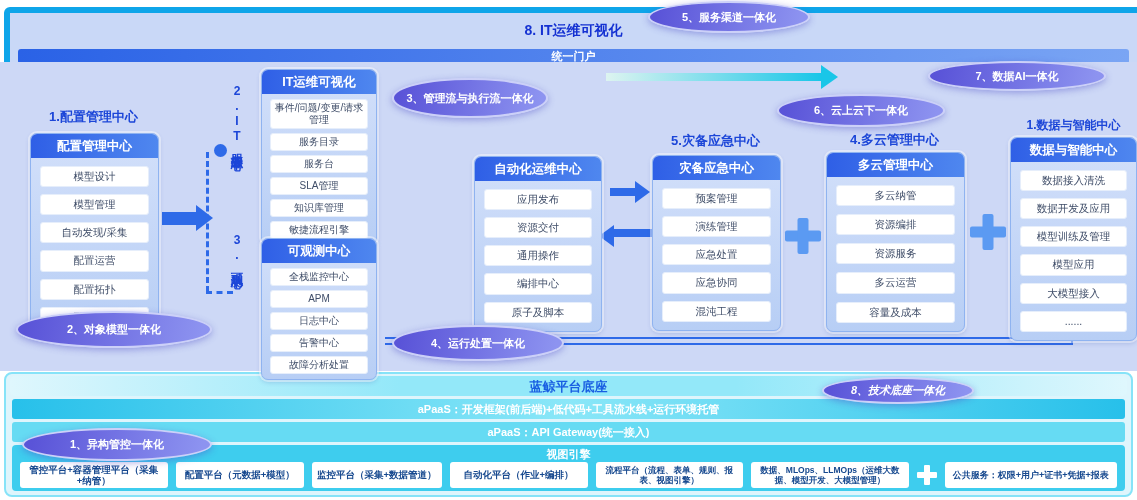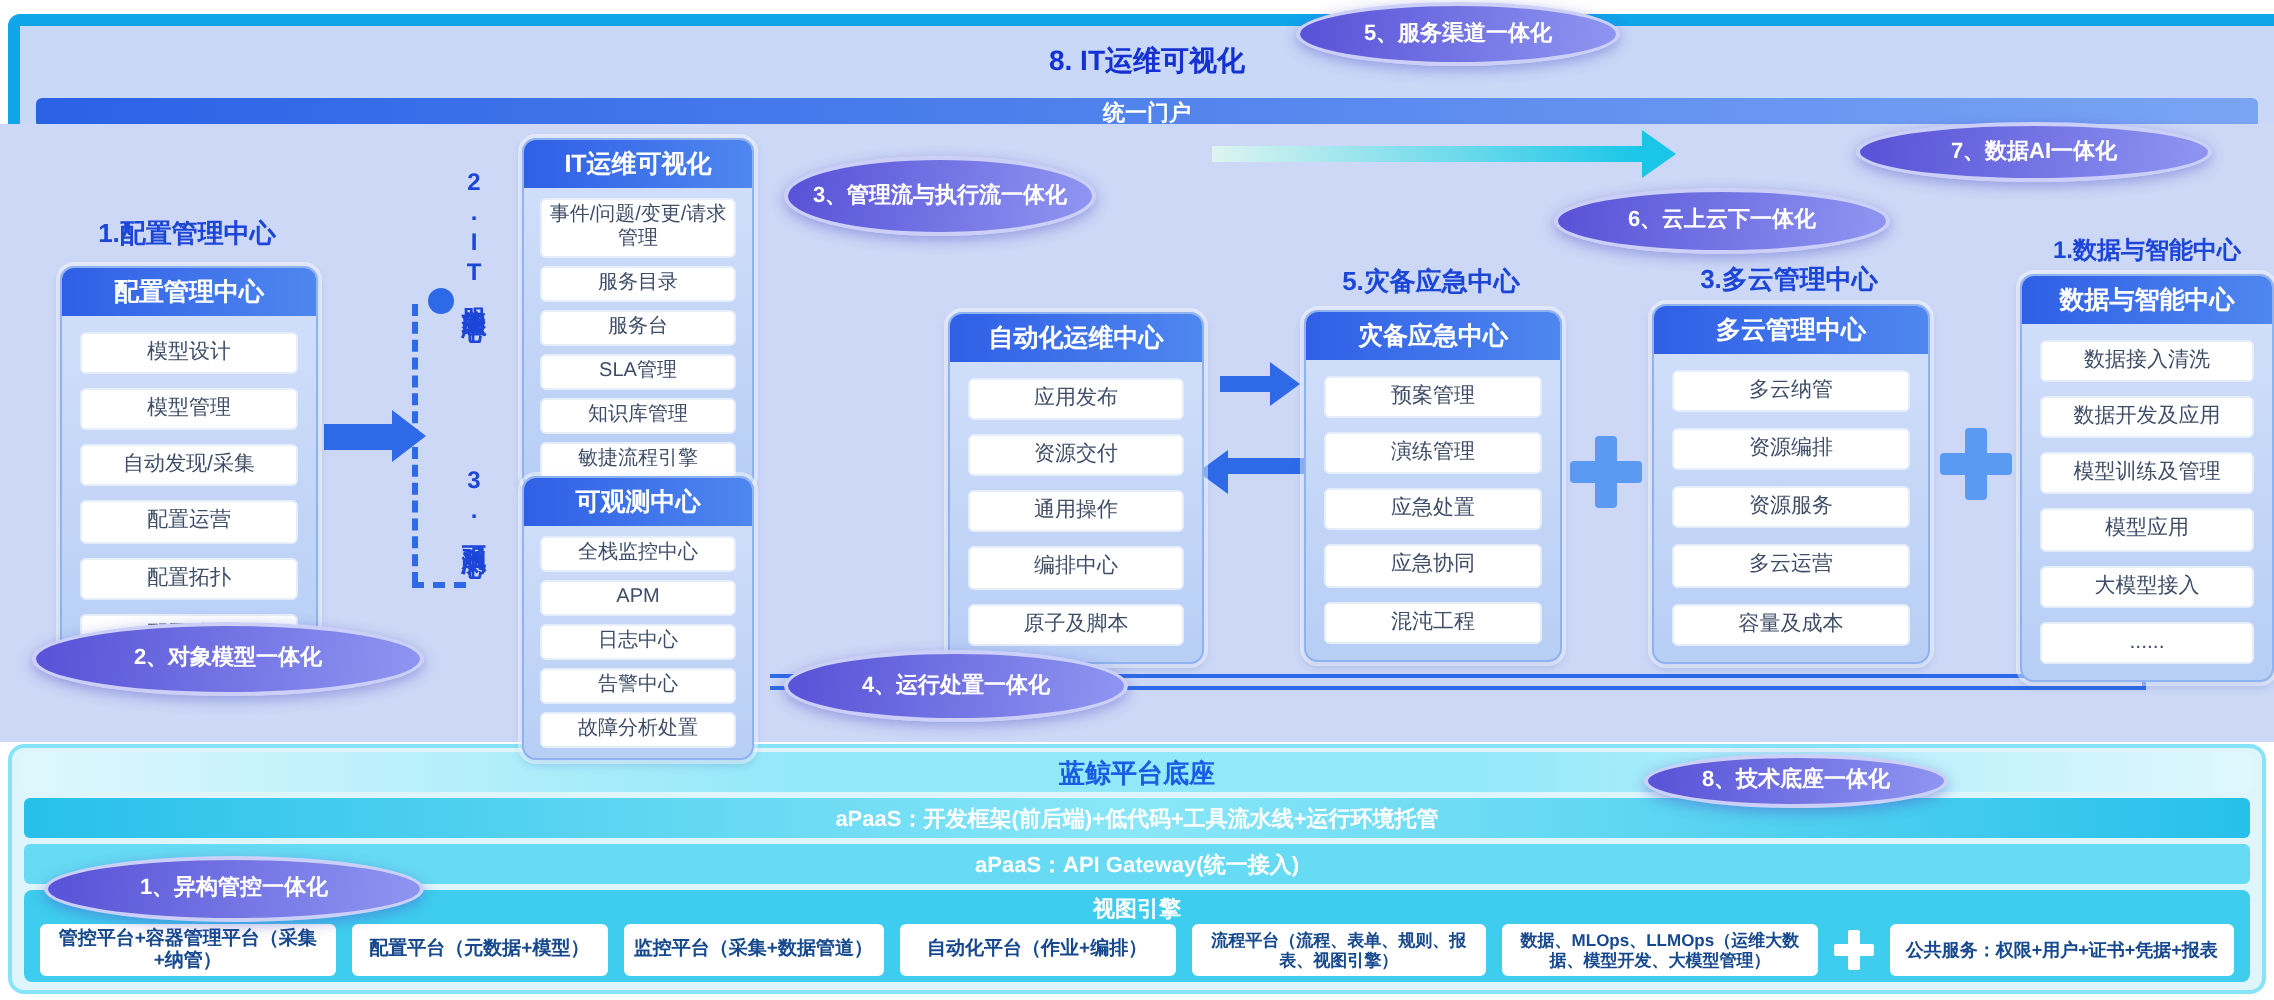--- a/index.html
+++ b/index.html
@@ -114,21 +114,21 @@
   <div class="cross blue" style="left:970px;top:214px;width:36px;height:36px;">
       <div class="h" style="height:11px;"></div>
       <div class="v" style="width:11px;"></div>
     </div>
 
   <div class="num-title" style="left:30px;top:108px;width:127px;">1.配置管理中心</div>
   <div class="vtitle" style="left:228px;top:84px;height:145px;">2.IT服务管理中心</div>
   <div class="vtitle" style="left:228px;top:233px;height:125px;">3.可观测中心</div>
   <div class="num-title" style="left:468px;top:134px;width:140px;margin-top:36px;">4.自动化运维中心</div>
   <div class="num-title" style="left:648px;top:132px;width:135px;">5.灾备应急中心</div>
-  <div class="num-title" style="left:826px;top:131px;width:137px;">3.多云管理中心</div>
+  <div class="num-title" style="left:826px;top:131px;width:137px;">4.多云管理中心</div>
   <div class="num-title" style="left:1016px;top:117px;width:115px;font-size:12px;">1.数据与智能中心</div>
 
   <div class="cbox" style="left:30px;top:133px;width:127px;z-index:3;">
     <div class="cbox-header">配置管理中心</div>
     <div class="cbox-items">
       <div class="citem">模型设计</div>
       <div class="citem">模型管理</div>
       <div class="citem">自动发现/采集</div>
       <div class="citem">配置运营</div>
       <div class="citem">配置拓扑</div>
@@ -225,16 +225,16 @@
         <div class="abox small" style="flex-basis:150px;">流程平台（流程、表单、规则、报表、视图引擎）</div>
         <div class="abox small" style="flex-basis:160px;">数据、MLOps、LLMOps（运维大数据、模型开发、大模型管理）</div>
         <div class="cross white">
             <div class="h" style="height:6px;"></div>
             <div class="v" style="width:6px;"></div>
           </div>
         <div class="abox" style="flex-basis:175px;font-size:9px;">公共服务：权限+用户+证书+凭据+报表</div>
       </div>
     </div>
   </div>
-  <div class="oval" style="left:822px;top:377px;width:152px;height:27px;">8、技术底座一体化</div>
+  <div class="oval" style="left:822px;top:377px;width:152px;height:27px;font-style:italic;">8、技术底座一体化</div>
   <div class="oval" style="left:22px;top:428px;width:190px;height:33px;">1、异构管控一体化</div>
 
 </div>
 
 </body></html>

